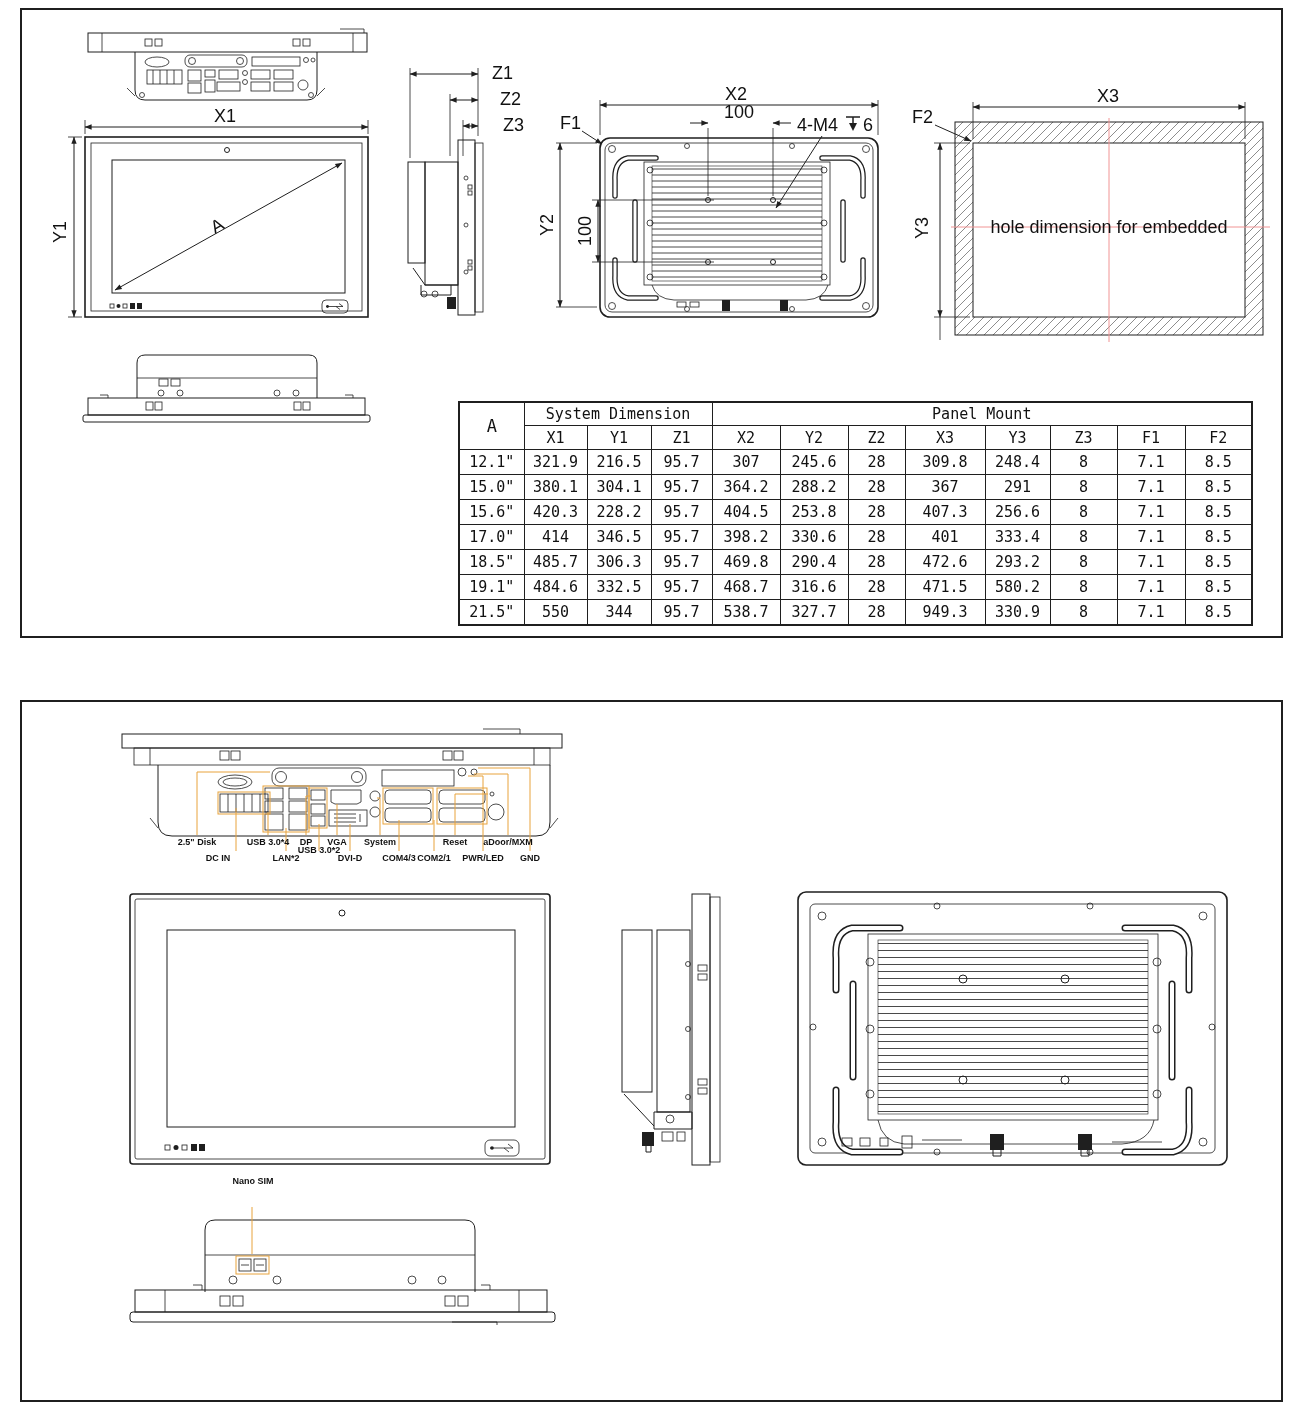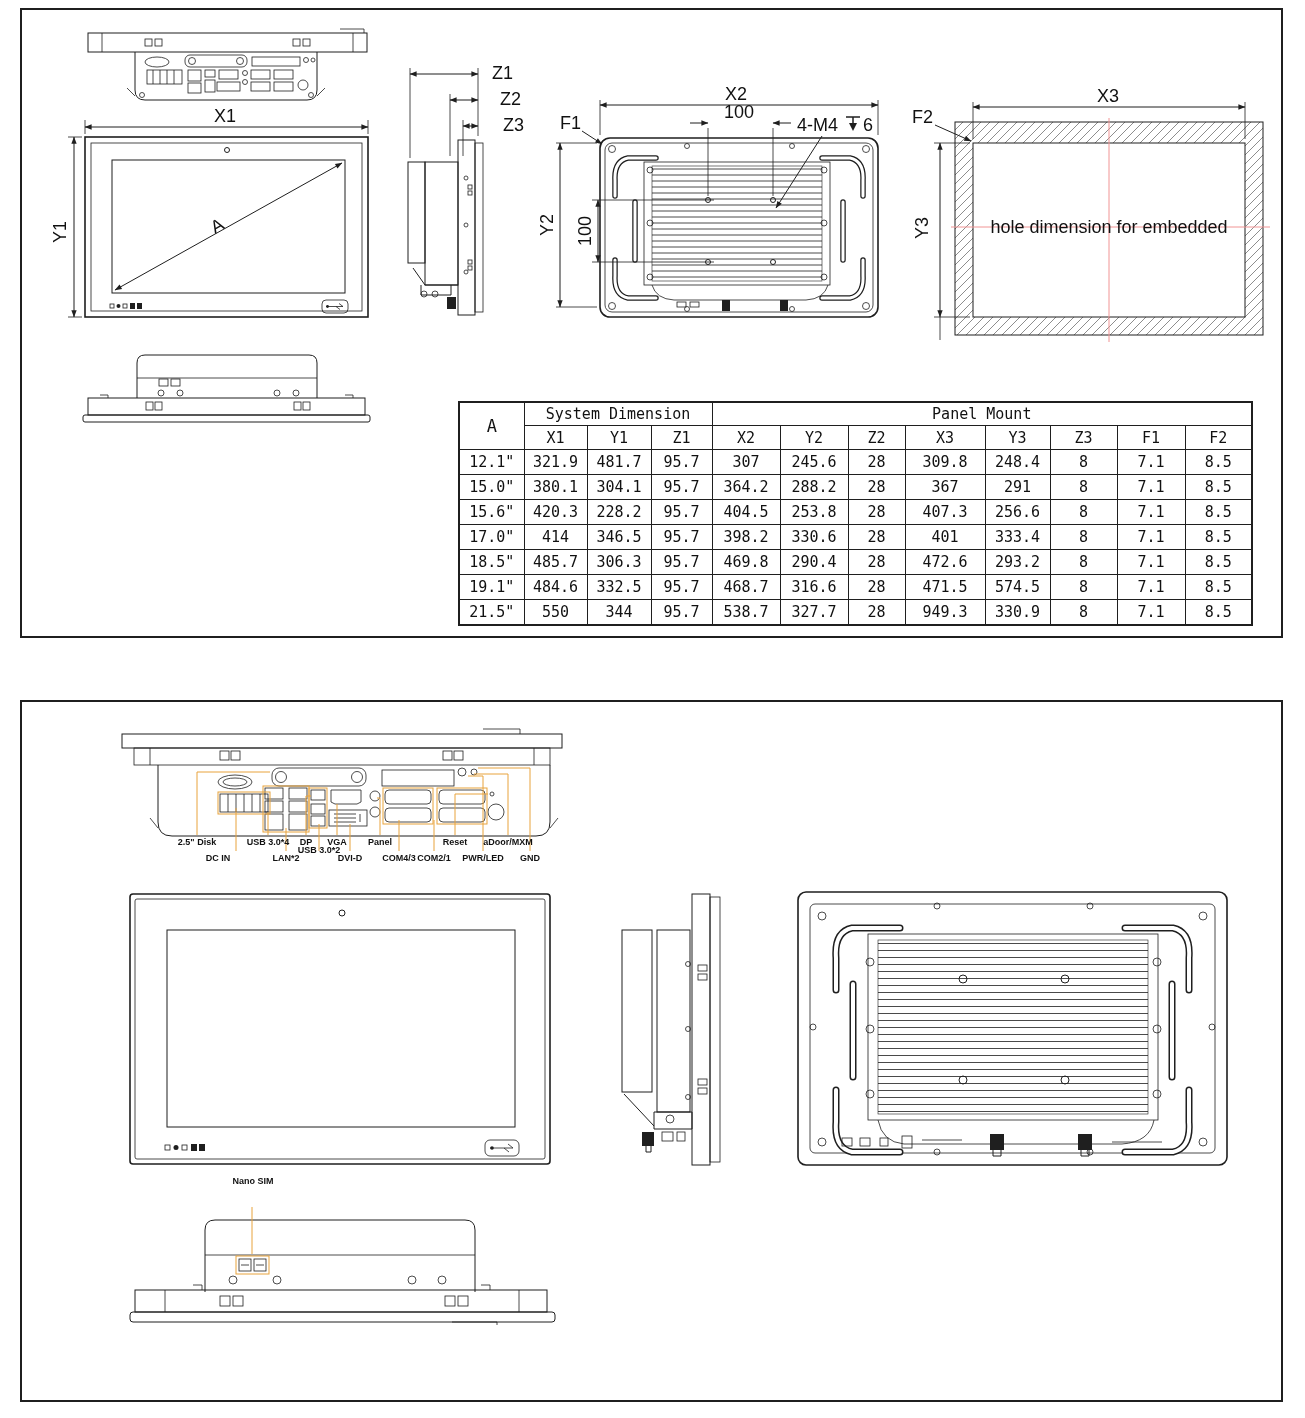--- a/index.html
+++ b/index.html
@@ -289,21 +289,21 @@
           <th>Y3</th>
           <th>Z3</th>
           <th>F1</th>
           <th>F2</th>
         </tr>
   </thead>
   <tbody>
         <tr>
           <td>12.1"</td>
           <td>321.9</td>
-          <td>481.7</td>
+          <td>216.5</td>
           <td>95.7</td>
           <td>307</td>
           <td>245.6</td>
           <td>28</td>
           <td>309.8</td>
           <td>248.4</td>
           <td>8</td>
           <td>7.1</td>
           <td>8.5</td>
         </tr>
@@ -365,21 +365,21 @@
         </tr>
         <tr>
           <td>19.1"</td>
           <td>484.6</td>
           <td>332.5</td>
           <td>95.7</td>
           <td>468.7</td>
           <td>316.6</td>
           <td>28</td>
           <td>471.5</td>
-          <td>574.5</td>
+          <td>580.2</td>
           <td>8</td>
           <td>7.1</td>
           <td>8.5</td>
         </tr>
         <tr>
           <td>21.5"</td>
           <td>550</td>
           <td>344</td>
           <td>95.7</td>
           <td>538.7</td>
@@ -587,21 +587,21 @@
         <rect class="x" x="436" y="594" width="10" height="10"></rect>
     <rect class="s" x="108" y="610" width="425" height="10" rx="3"></rect>
     <path class="x" d="M430 620 h45 v3"></path>
   </g>
 </svg>
 
 <span class="plabel" style="left:175px;top:135px">2.5" Disk</span>
 <span class="plabel" style="left:246px;top:135px">USB 3.0*4</span>
 <span class="plabel" style="left:284px;top:135px">DP</span>
 <span class="plabel" style="left:315px;top:135px">VGA</span>
-<span class="plabel" style="left:358px;top:135px">Panel</span>
+<span class="plabel" style="left:358px;top:135px">System</span>
 <span class="plabel" style="left:433px;top:135px">Reset</span>
 <span class="plabel" style="left:486px;top:135px">aDoor/MXM</span>
 <span class="plabel" style="left:196px;top:151px">DC IN</span>
 <span class="plabel" style="left:264px;top:151px">LAN*2</span>
 <span class="plabel" style="left:297px;top:143px">USB 3.0*2</span>
 <span class="plabel" style="left:328px;top:151px">DVI-D</span>
 <span class="plabel" style="left:377px;top:151px">COM4/3</span>
 <span class="plabel" style="left:412px;top:151px">COM2/1</span>
 <span class="plabel" style="left:461px;top:151px">PWR/LED</span>
 <span class="plabel" style="left:508px;top:151px">GND</span>

